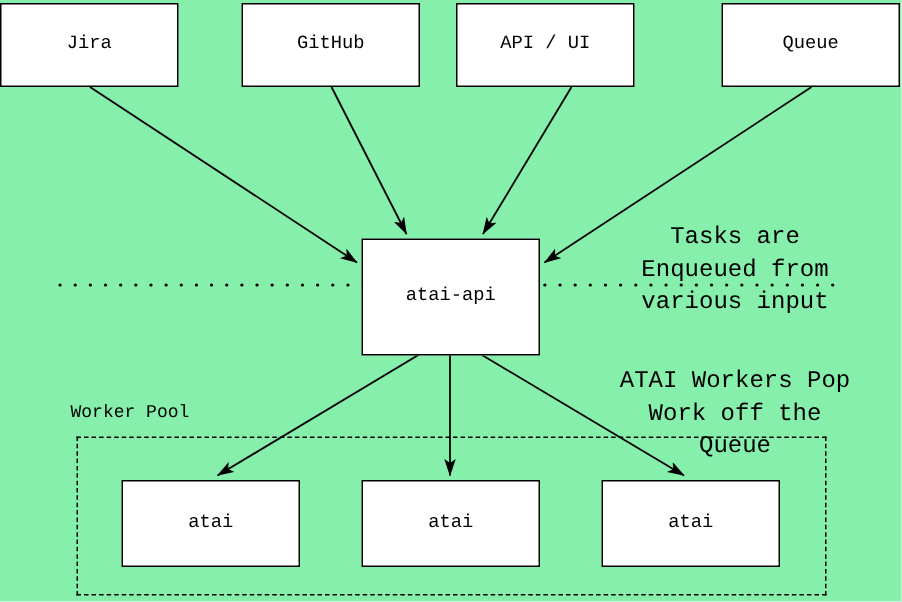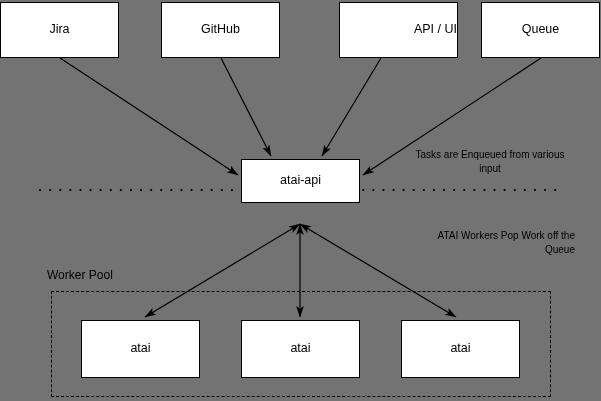--- a/index.html
+++ b/index.html
@@ -4,23 +4,23 @@
 <style>
   html, body {
     margin: 0;
     padding: 0;
     background: #ffffff;
   }
   #canvas {
     position: relative;
     width: 601px;
     height: 401px;
-    background: #737373;
+    background: #86efac;
     overflow: hidden;
-    font-family: Liberation Sans, sans-serif;
+    font-family: Liberation Mono, monospace;
   }
   svg.layer {
     position: absolute;
     left: 0;
     top: 0;
     width: 601px;
     height: 401px;
     pointer-events: none;
   }
   .node-box {
@@ -44,21 +44,21 @@
   }
   .group-label {
     position: absolute;
     color: #000000;
     font-size: 12px;
     white-space: nowrap;
   }
   .annotation {
     position: absolute;
     color: #000000;
-    font-size: 10px;
+    font-size: 16px;
     line-height: 1.35;
     text-align: center;
   }
 </style>
 </head>
 <body>
 
 <div id="canvas">
 
   <svg class="layer" viewBox="0 0 601 401">
@@ -84,29 +84,29 @@
       </g>
   </svg>
 
   <div id="source-layer">
       <div class="node-box" style="left: 0px; top: 2px; width: 119px; height: 56px;">
         <span>Jira</span>
       </div>
       <div class="node-box" style="left: 161px; top: 2px; width: 119px; height: 56px; text-align: right;">
         <span>GitHub</span>
       </div>
-      <div class="node-box" style="left: 339px; top: 2px; width: 119px; height: 56px; justify-content: flex-end;">
+      <div class="node-box" style="left: 304px; top: 2px; width: 119px; height: 56px;">
         <span>API / UI</span>
       </div>
       <div class="node-box" style="left: 481px; top: 2px; width: 119px; height: 56px;">
         <span>Queue</span>
       </div>
     </div>
 
-  <div class="node-box" id="api-node" style="left: 241px; top: 159px; width: 119px; height: 44px; justify-content: center;">
+  <div class="node-box" id="api-node" style="left: 241px; top: 159px; width: 119px; height: 78px; justify-content: center;">
     <span>atai-api</span>
   </div>
 
   <div class="group-label" id="pool-label" style="left: 47px; top: 268px;">Worker Pool</div>
 
   <div class="group-box" id="pool-box" style="left: 51px; top: 291px; width: 500px; height: 106px;"></div>
 
   <div id="worker-layer">
       <div class="node-box" style="left: 81px; top: 320px; width: 119px; height: 58px;">
         <span>atai</span>
@@ -114,16 +114,16 @@
       <div class="node-box" style="left: 241px; top: 320px; width: 119px; height: 58px;">
         <span>atai</span>
       </div>
       <div class="node-box" style="left: 401px; top: 320px; width: 119px; height: 58px;">
         <span>atai</span>
       </div>
     </div>
 
   <div id="annotation-layer">
       <div class="annotation" style="left: 405px; top: 148px; width: 170px;">Tasks are Enqueued from various input</div>
-      <div class="annotation" style="left: 405px; top: 229px; width: 170px; text-align: right;">ATAI Workers Pop Work off the Queue</div>
+      <div class="annotation" style="left: 405px; top: 244px; width: 170px;">ATAI Workers Pop Work off the Queue</div>
     </div>
 
 </div>
 
 </body></html>

